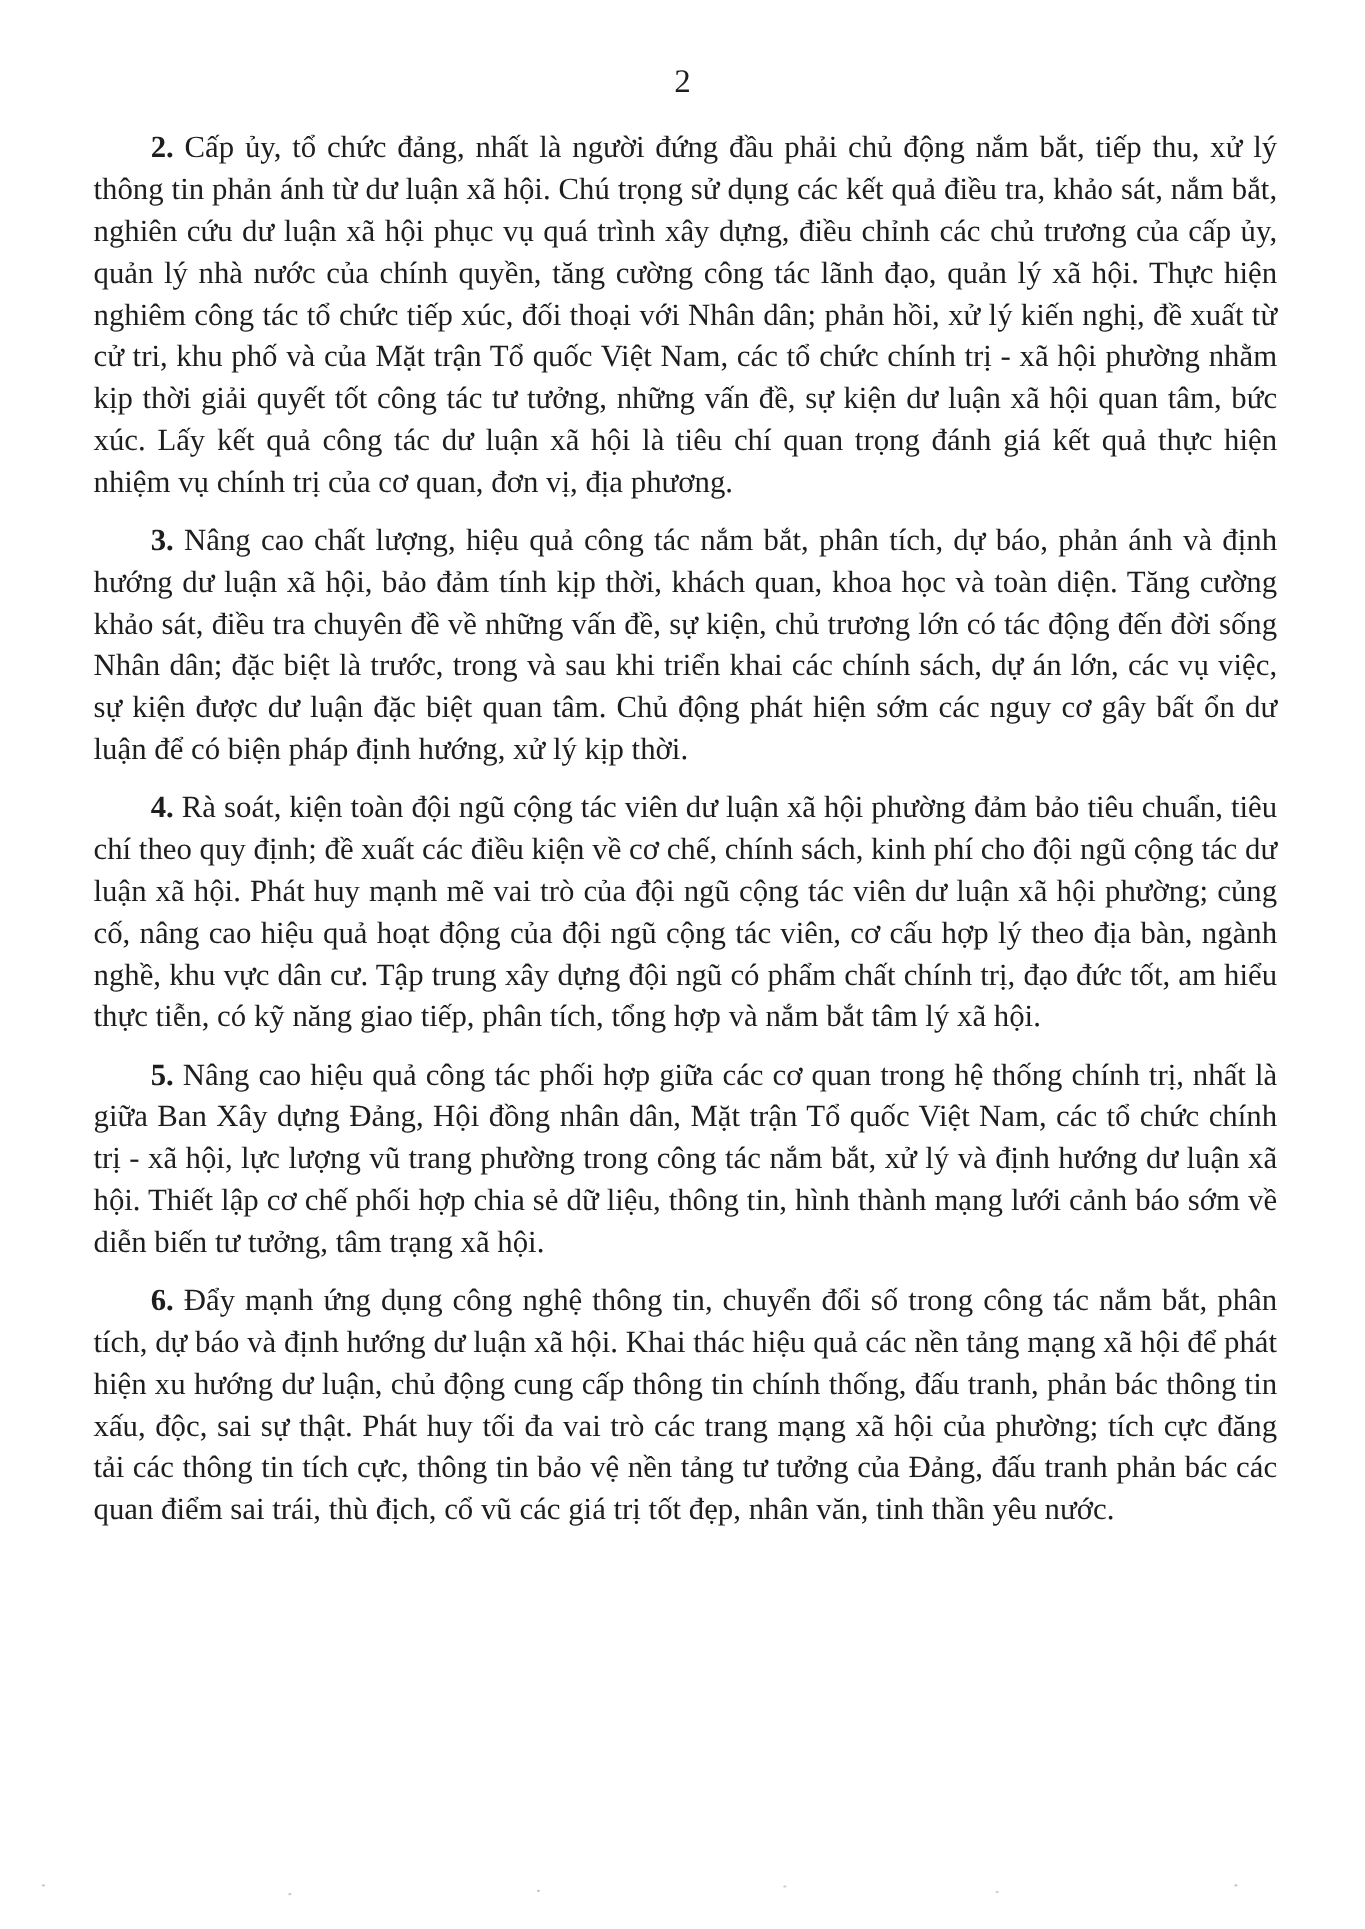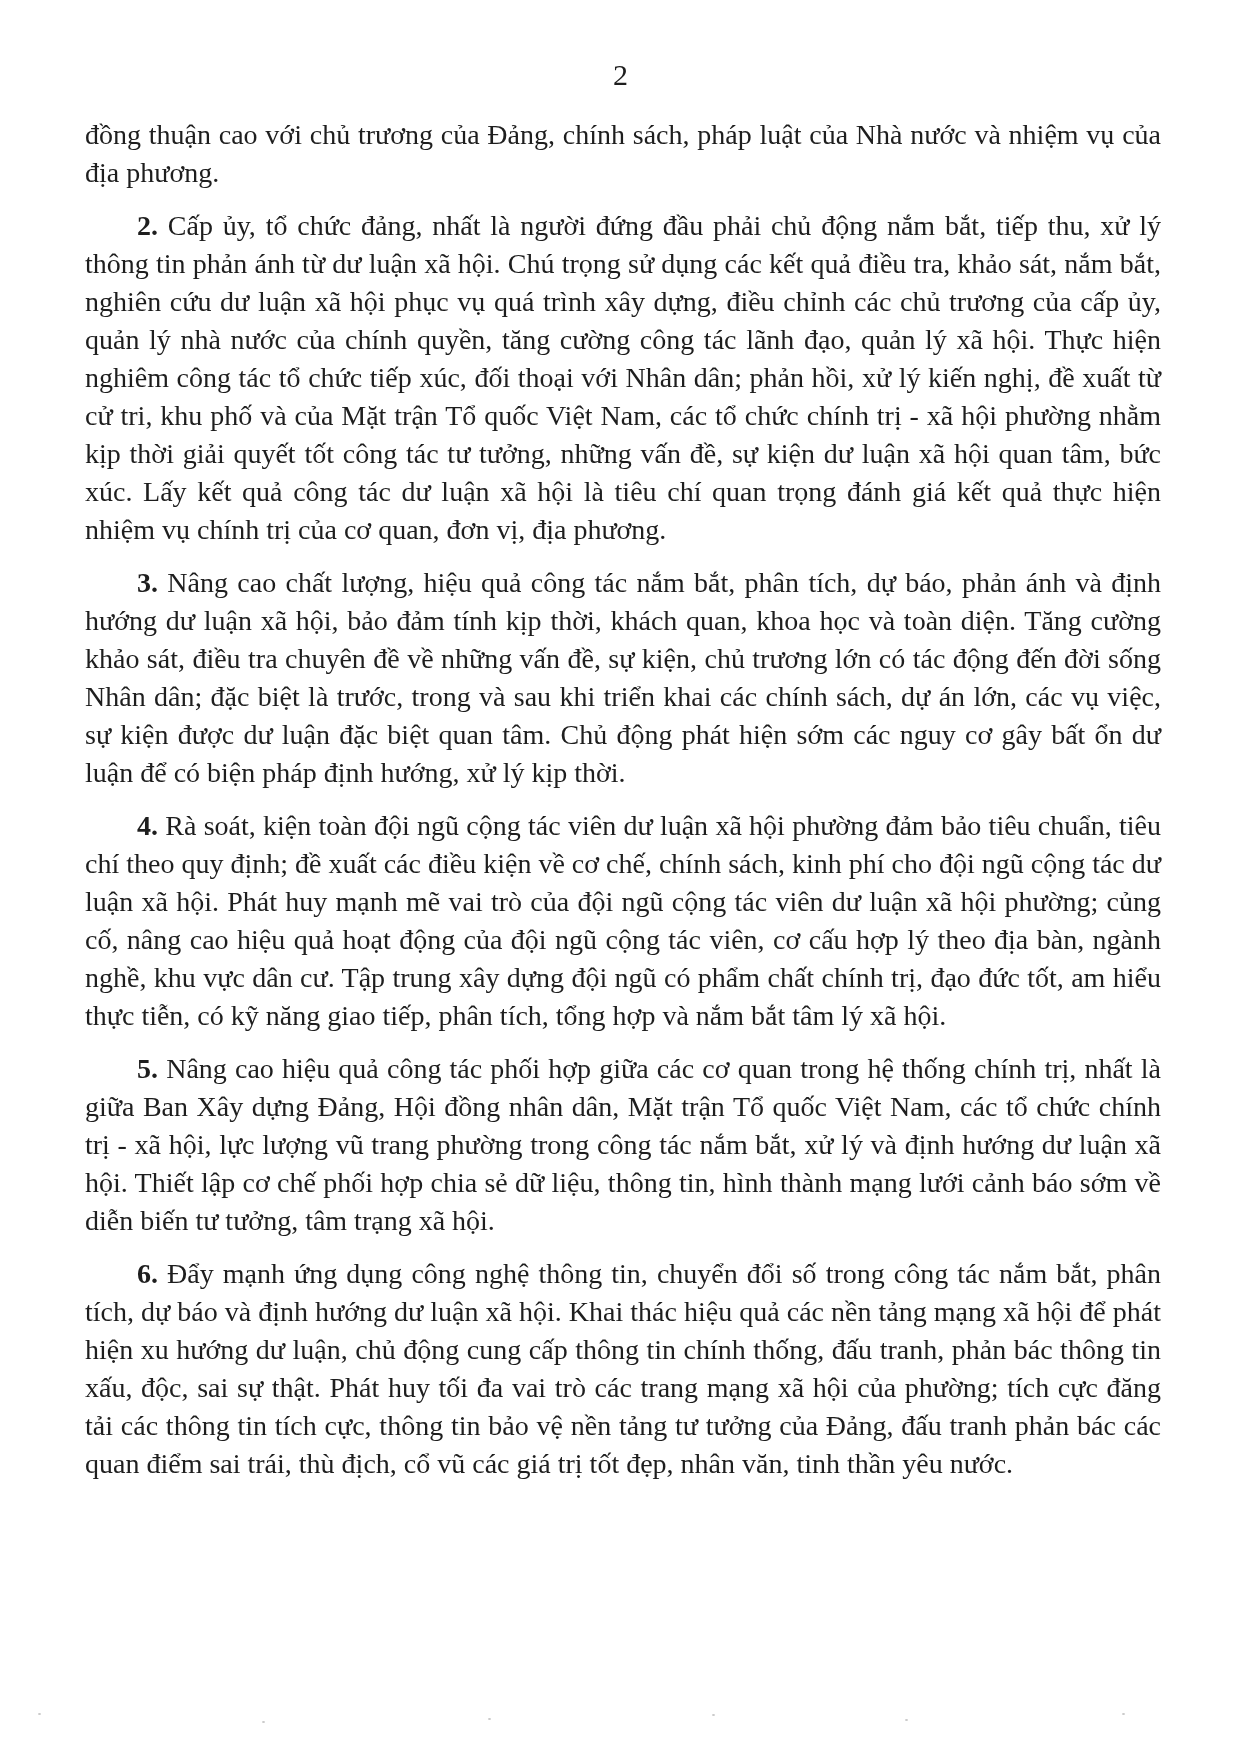--- a/index.html
+++ b/index.html
@@ -56,21 +56,20 @@
 </style>
 </head>
 <body>
 
 <div class="page">
 
   <div class="page-number">2</div>
 
   <div class="doc-body">
 
-    <p class="para continuation"><span>đồng thuận cao với chủ trương của Đảng, chính sách, pháp luật của Nhà nước và nhiệm vụ của địa phương.</span></p>
 
     <p class="para"><b class="pnum">2.</b> <span>Cấp ủy, tổ chức đảng, nhất là người đứng đầu phải chủ động nắm bắt, tiếp thu, xử lý thông tin phản ánh từ dư luận xã hội. Chú trọng sử dụng các kết quả điều tra, khảo sát, nắm bắt, nghiên cứu dư luận xã hội phục vụ quá trình xây dựng, điều chỉnh các chủ trương của cấp ủy, quản lý nhà nước của chính quyền, tăng cường công tác lãnh đạo, quản lý xã hội. Thực hiện nghiêm công tác tổ chức tiếp xúc, đối thoại với Nhân dân; phản hồi, xử lý kiến nghị, đề xuất từ cử tri, khu phố và của Mặt trận Tổ quốc Việt Nam, các tổ chức chính trị - xã hội phường nhằm kịp thời giải quyết tốt công tác tư tưởng, những vấn đề, sự kiện dư luận xã hội quan tâm, bức xúc. Lấy kết quả công tác dư luận xã hội là tiêu chí quan trọng đánh giá kết quả thực hiện nhiệm vụ chính trị của cơ quan, đơn vị, địa phương.</span></p>
 
     <p class="para"><b class="pnum">3.</b> <span>Nâng cao chất lượng, hiệu quả công tác nắm bắt, phân tích, dự báo, phản ánh và định hướng dư luận xã hội, bảo đảm tính kịp thời, khách quan, khoa học và toàn diện. Tăng cường khảo sát, điều tra chuyên đề về những vấn đề, sự kiện, chủ trương lớn có tác động đến đời sống Nhân dân; đặc biệt là trước, trong và sau khi triển khai các chính sách, dự án lớn, các vụ việc, sự kiện được dư luận đặc biệt quan tâm. Chủ động phát hiện sớm các nguy cơ gây bất ổn dư luận để có biện pháp định hướng, xử lý kịp thời.</span></p>
 
     <p class="para"><b class="pnum">4.</b> <span>Rà soát, kiện toàn đội ngũ cộng tác viên dư luận xã hội phường đảm bảo tiêu chuẩn, tiêu chí theo quy định; đề xuất các điều kiện về cơ chế, chính sách, kinh phí cho đội ngũ cộng tác dư luận xã hội. Phát huy mạnh mẽ vai trò của đội ngũ cộng tác viên dư luận xã hội phường; củng cố, nâng cao hiệu quả hoạt động của đội ngũ cộng tác viên, cơ cấu hợp lý theo địa bàn, ngành nghề, khu vực dân cư. Tập trung xây dựng đội ngũ có phẩm chất chính trị, đạo đức tốt, am hiểu thực tiễn, có kỹ năng giao tiếp, phân tích, tổng hợp và nắm bắt tâm lý xã hội.</span></p>
 
     <p class="para"><b class="pnum">5.</b> <span>Nâng cao hiệu quả công tác phối hợp giữa các cơ quan trong hệ thống chính trị, nhất là giữa Ban Xây dựng Đảng, Hội đồng nhân dân, Mặt trận Tổ quốc Việt Nam, các tổ chức chính trị - xã hội, lực lượng vũ trang phường trong công tác nắm bắt, xử lý và định hướng dư luận xã hội. Thiết lập cơ chế phối hợp chia sẻ dữ liệu, thông tin, hình thành mạng lưới cảnh báo sớm về diễn biến tư tưởng, tâm trạng xã hội.</span></p>
 
     <p class="para"><b class="pnum">6.</b> <span>Đẩy mạnh ứng dụng công nghệ thông tin, chuyển đổi số trong công tác nắm bắt, phân tích, dự báo và định hướng dư luận xã hội. Khai thác hiệu quả các nền tảng mạng xã hội để phát hiện xu hướng dư luận, chủ động cung cấp thông tin chính thống, đấu tranh, phản bác thông tin xấu, độc, sai sự thật. Phát huy tối đa vai trò các trang mạng xã hội của phường; tích cực đăng tải các thông tin tích cực, thông tin bảo vệ nền tảng tư tưởng của Đảng, đấu tranh phản bác các quan điểm sai trái, thù địch, cổ vũ các giá trị tốt đẹp, nhân văn, tinh thần yêu nước.</span></p>

